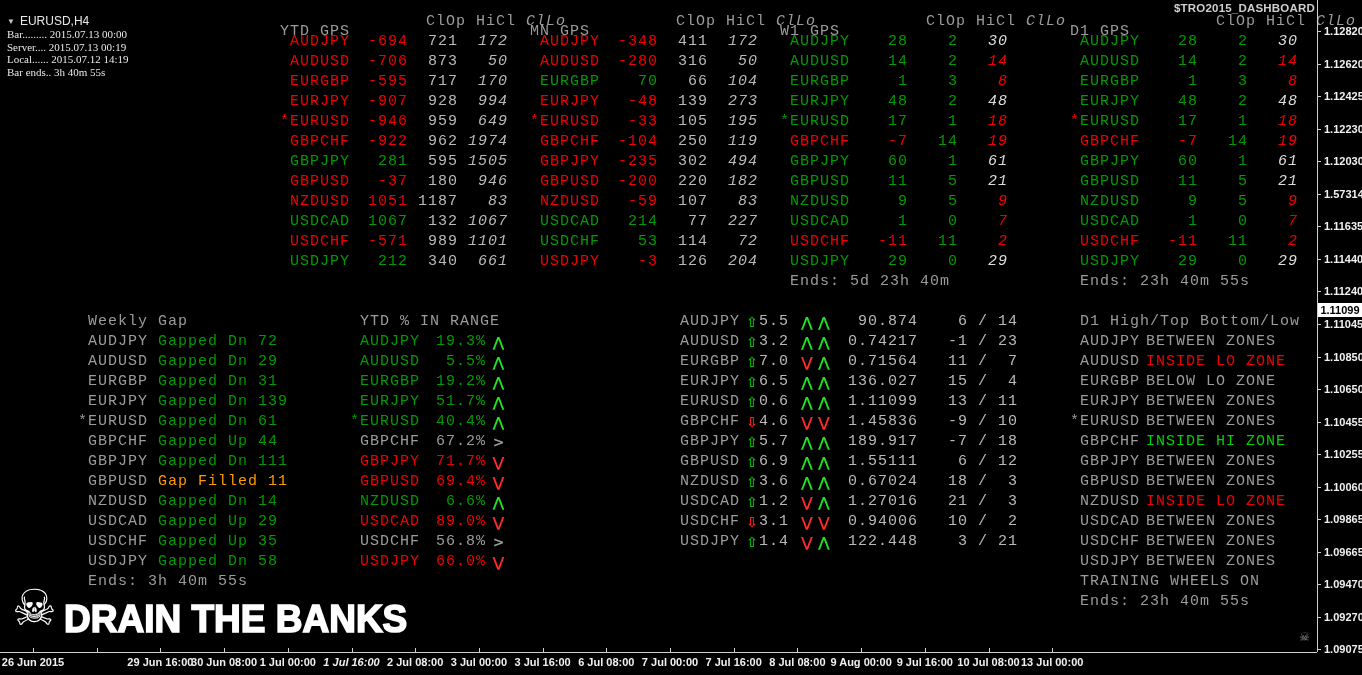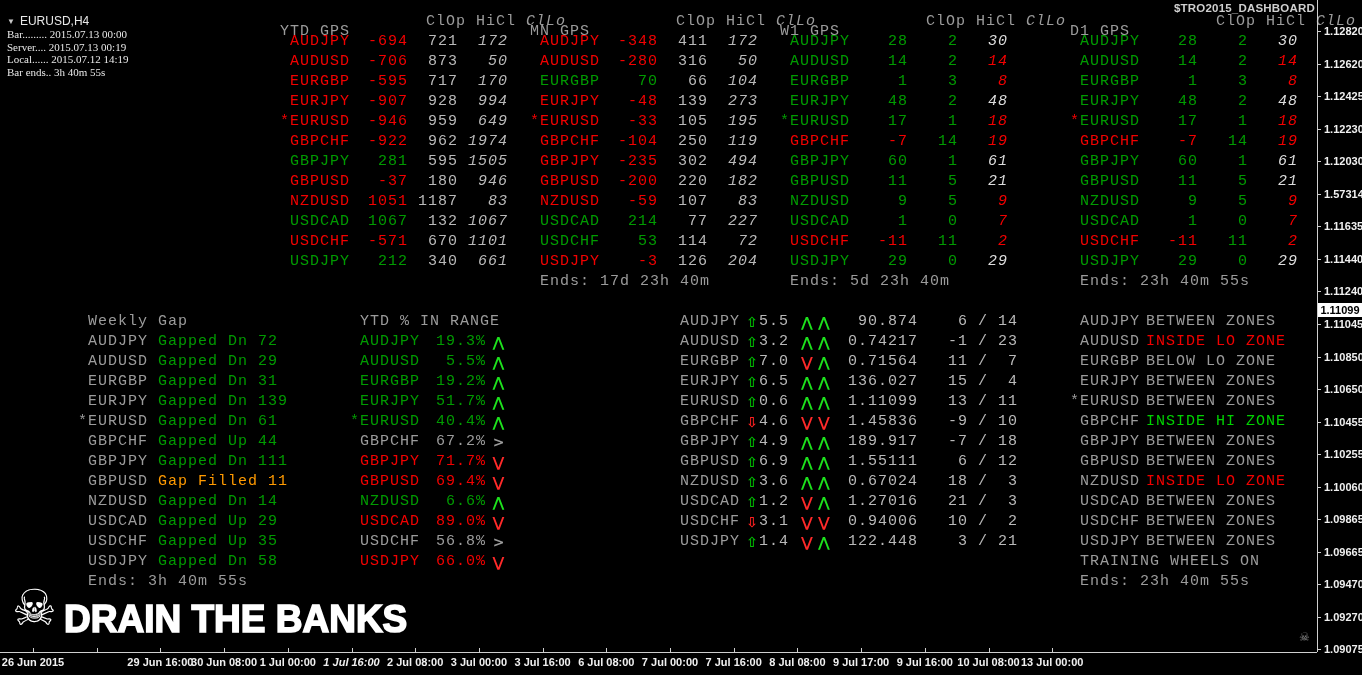--- a/index.html
+++ b/index.html
@@ -98,38 +98,37 @@
       <div class="row"><span class="cell star "></span><span class="cell pair cr">AUDJPY</span><span class="cell c1 ar cr">-694</span><span class="cell c2 ar cs">721</span><span class="cell c3 ar cs">172</span></div>
       <div class="row"><span class="cell star "></span><span class="cell pair cr">AUDUSD</span><span class="cell c1 ar cr">-706</span><span class="cell c2 ar cs">873</span><span class="cell c3 ar cs">50</span></div>
       <div class="row"><span class="cell star "></span><span class="cell pair cr">EURGBP</span><span class="cell c1 ar cr">-595</span><span class="cell c2 ar cs">717</span><span class="cell c3 ar cs">170</span></div>
       <div class="row"><span class="cell star "></span><span class="cell pair cr">EURJPY</span><span class="cell c1 ar cr">-907</span><span class="cell c2 ar cs">928</span><span class="cell c3 ar cs">994</span></div>
       <div class="row"><span class="cell star cr">*</span><span class="cell pair cr">EURUSD</span><span class="cell c1 ar cr">-946</span><span class="cell c2 ar cs">959</span><span class="cell c3 ar cs">649</span></div>
       <div class="row"><span class="cell star "></span><span class="cell pair cr">GBPCHF</span><span class="cell c1 ar cr">-922</span><span class="cell c2 ar cs">962</span><span class="cell c3 ar cs">1974</span></div>
       <div class="row"><span class="cell star "></span><span class="cell pair cg">GBPJPY</span><span class="cell c1 ar cg">281</span><span class="cell c2 ar cs">595</span><span class="cell c3 ar cs">1505</span></div>
       <div class="row"><span class="cell star "></span><span class="cell pair cr">GBPUSD</span><span class="cell c1 ar cr">-37</span><span class="cell c2 ar cs">180</span><span class="cell c3 ar cs">946</span></div>
       <div class="row"><span class="cell star "></span><span class="cell pair cr">NZDUSD</span><span class="cell c1 ar cr">1051</span><span class="cell c2 ar cs">1187</span><span class="cell c3 ar cs">83</span></div>
       <div class="row"><span class="cell star "></span><span class="cell pair cg">USDCAD</span><span class="cell c1 ar cg">1067</span><span class="cell c2 ar cs">132</span><span class="cell c3 ar cs">1067</span></div>
-      <div class="row"><span class="cell star "></span><span class="cell pair cr">USDCHF</span><span class="cell c1 ar cr">-571</span><span class="cell c2 ar cs">670</span><span class="cell c3 ar cs">1101</span></div>
+      <div class="row"><span class="cell star "></span><span class="cell pair cr">USDCHF</span><span class="cell c1 ar cr">-571</span><span class="cell c2 ar cs">989</span><span class="cell c3 ar cs">1101</span></div>
       <div class="row"><span class="cell star "></span><span class="cell pair cg">USDJPY</span><span class="cell c1 ar cg">212</span><span class="cell c2 ar cs">340</span><span class="cell c3 ar cs">661</span></div>
     </div>
   <div class="tbl gps" id="t-mn" style="left:530px;top:12px;">
       <div class="row"><span class="cell title cd">MN GPS</span><span class="cell c1 ar cd">ClOp</span><span class="cell c2 ar cd">HiCl</span><span class="cell c3 ar cd">ClLo</span></div>
       <div class="row"><span class="cell star "></span><span class="cell pair cr">AUDJPY</span><span class="cell c1 ar cr">-348</span><span class="cell c2 ar cs">411</span><span class="cell c3 ar cs">172</span></div>
       <div class="row"><span class="cell star "></span><span class="cell pair cr">AUDUSD</span><span class="cell c1 ar cr">-280</span><span class="cell c2 ar cs">316</span><span class="cell c3 ar cs">50</span></div>
       <div class="row"><span class="cell star "></span><span class="cell pair cg">EURGBP</span><span class="cell c1 ar cg">70</span><span class="cell c2 ar cs">66</span><span class="cell c3 ar cs">104</span></div>
       <div class="row"><span class="cell star "></span><span class="cell pair cr">EURJPY</span><span class="cell c1 ar cr">-48</span><span class="cell c2 ar cs">139</span><span class="cell c3 ar cs">273</span></div>
       <div class="row"><span class="cell star cr">*</span><span class="cell pair cr">EURUSD</span><span class="cell c1 ar cr">-33</span><span class="cell c2 ar cs">105</span><span class="cell c3 ar cs">195</span></div>
       <div class="row"><span class="cell star "></span><span class="cell pair cr">GBPCHF</span><span class="cell c1 ar cr">-104</span><span class="cell c2 ar cs">250</span><span class="cell c3 ar cs">119</span></div>
       <div class="row"><span class="cell star "></span><span class="cell pair cr">GBPJPY</span><span class="cell c1 ar cr">-235</span><span class="cell c2 ar cs">302</span><span class="cell c3 ar cs">494</span></div>
       <div class="row"><span class="cell star "></span><span class="cell pair cr">GBPUSD</span><span class="cell c1 ar cr">-200</span><span class="cell c2 ar cs">220</span><span class="cell c3 ar cs">182</span></div>
       <div class="row"><span class="cell star "></span><span class="cell pair cr">NZDUSD</span><span class="cell c1 ar cr">-59</span><span class="cell c2 ar cs">107</span><span class="cell c3 ar cs">83</span></div>
       <div class="row"><span class="cell star "></span><span class="cell pair cg">USDCAD</span><span class="cell c1 ar cg">214</span><span class="cell c2 ar cs">77</span><span class="cell c3 ar cs">227</span></div>
       <div class="row"><span class="cell star "></span><span class="cell pair cg">USDCHF</span><span class="cell c1 ar cg">53</span><span class="cell c2 ar cs">114</span><span class="cell c3 ar cs">72</span></div>
       <div class="row"><span class="cell star "></span><span class="cell pair cr">USDJPY</span><span class="cell c1 ar cr">-3</span><span class="cell c2 ar cs">126</span><span class="cell c3 ar cs">204</span></div>
-      <div class="row"><span class="cell ends">Ends: 17d 23h 40m</span></div>
     </div>
   <div class="tbl gps" id="t-w1" style="left:780px;top:12px;">
       <div class="row"><span class="cell title cd">W1 GPS</span><span class="cell c1 ar cd">ClOp</span><span class="cell c2 ar cd">HiCl</span><span class="cell c3 ar cd">ClLo</span></div>
       <div class="row"><span class="cell star "></span><span class="cell pair cg">AUDJPY</span><span class="cell c1 ar cg">28</span><span class="cell c2 ar cg">2</span><span class="cell c3 ar cw">30</span></div>
       <div class="row"><span class="cell star "></span><span class="cell pair cg">AUDUSD</span><span class="cell c1 ar cg">14</span><span class="cell c2 ar cg">2</span><span class="cell c3 ar cr">14</span></div>
       <div class="row"><span class="cell star "></span><span class="cell pair cg">EURGBP</span><span class="cell c1 ar cg">1</span><span class="cell c2 ar cg">3</span><span class="cell c3 ar cr">8</span></div>
       <div class="row"><span class="cell star "></span><span class="cell pair cg">EURJPY</span><span class="cell c1 ar cg">48</span><span class="cell c2 ar cg">2</span><span class="cell c3 ar cw">48</span></div>
       <div class="row"><span class="cell star cg">*</span><span class="cell pair cg">EURUSD</span><span class="cell c1 ar cg">17</span><span class="cell c2 ar cg">1</span><span class="cell c3 ar cr">18</span></div>
       <div class="row"><span class="cell star "></span><span class="cell pair cr">GBPCHF</span><span class="cell c1 ar cr">-7</span><span class="cell c2 ar cg">14</span><span class="cell c3 ar cr">19</span></div>
       <div class="row"><span class="cell star "></span><span class="cell pair cg">GBPJPY</span><span class="cell c1 ar cg">60</span><span class="cell c2 ar cg">1</span><span class="cell c3 ar cw">61</span></div>
@@ -188,28 +187,29 @@
       <div class="row"><span class="cell star "></span><span class="cell pair cd">USDCHF</span><span class="cell pct cd">56.8%</span><span class="cell arr ic i-right">&gt;</span></div>
       <div class="row"><span class="cell star "></span><span class="cell pair cr">USDJPY</span><span class="cell pct cr">66.0%</span><span class="cell arr ic i-down">⋁</span></div>
     </div>
   <div class="tbl" id="t-psycho" style="left:680px;top:312px;">
       <div class="row"><span class="cell pair cd">AUDJPY</span><span class="cell vdir ic a-up">⇧</span><span class="cell num">5.5</span><span class="cell ch ic i-up">⋀</span><span class="cell ch ic i-up">⋀</span><span class="cell price">90.874</span><span class="cell askbid"> 6 / 14</span></div>
       <div class="row"><span class="cell pair cd">AUDUSD</span><span class="cell vdir ic a-up">⇧</span><span class="cell num">3.2</span><span class="cell ch ic i-up">⋀</span><span class="cell ch ic i-up">⋀</span><span class="cell price">0.74217</span><span class="cell askbid">-1 / 23</span></div>
       <div class="row"><span class="cell pair cd">EURGBP</span><span class="cell vdir ic a-up">⇧</span><span class="cell num">7.0</span><span class="cell ch ic i-down">⋁</span><span class="cell ch ic i-up">⋀</span><span class="cell price">0.71564</span><span class="cell askbid">11 /  7</span></div>
       <div class="row"><span class="cell pair cd">EURJPY</span><span class="cell vdir ic a-up">⇧</span><span class="cell num">6.5</span><span class="cell ch ic i-up">⋀</span><span class="cell ch ic i-up">⋀</span><span class="cell price">136.027</span><span class="cell askbid">15 /  4</span></div>
       <div class="row"><span class="cell pair cd">EURUSD</span><span class="cell vdir ic a-up">⇧</span><span class="cell num">0.6</span><span class="cell ch ic i-up">⋀</span><span class="cell ch ic i-up">⋀</span><span class="cell price">1.11099</span><span class="cell askbid">13 / 11</span></div>
       <div class="row"><span class="cell pair cd">GBPCHF</span><span class="cell vdir ic a-down">⇩</span><span class="cell num">4.6</span><span class="cell ch ic i-down">⋁</span><span class="cell ch ic i-down">⋁</span><span class="cell price">1.45836</span><span class="cell askbid">-9 / 10</span></div>
-      <div class="row"><span class="cell pair cd">GBPJPY</span><span class="cell vdir ic a-up">⇧</span><span class="cell num">4.9</span><span class="cell ch ic i-up">⋀</span><span class="cell ch ic i-up">⋀</span><span class="cell price">189.917</span><span class="cell askbid">-7 / 18</span></div>
+      <div class="row"><span class="cell pair cd">GBPJPY</span><span class="cell vdir ic a-up">⇧</span><span class="cell num">5.7</span><span class="cell ch ic i-up">⋀</span><span class="cell ch ic i-up">⋀</span><span class="cell price">189.917</span><span class="cell askbid">-7 / 18</span></div>
       <div class="row"><span class="cell pair cd">GBPUSD</span><span class="cell vdir ic a-up">⇧</span><span class="cell num">6.9</span><span class="cell ch ic i-up">⋀</span><span class="cell ch ic i-up">⋀</span><span class="cell price">1.55111</span><span class="cell askbid"> 6 / 12</span></div>
       <div class="row"><span class="cell pair cd">NZDUSD</span><span class="cell vdir ic a-up">⇧</span><span class="cell num">3.6</span><span class="cell ch ic i-up">⋀</span><span class="cell ch ic i-up">⋀</span><span class="cell price">0.67024</span><span class="cell askbid">18 /  3</span></div>
       <div class="row"><span class="cell pair cd">USDCAD</span><span class="cell vdir ic a-up">⇧</span><span class="cell num">1.2</span><span class="cell ch ic i-down">⋁</span><span class="cell ch ic i-up">⋀</span><span class="cell price">1.27016</span><span class="cell askbid">21 /  3</span></div>
       <div class="row"><span class="cell pair cd">USDCHF</span><span class="cell vdir ic a-down">⇩</span><span class="cell num">3.1</span><span class="cell ch ic i-down">⋁</span><span class="cell ch ic i-down">⋁</span><span class="cell price">0.94006</span><span class="cell askbid">10 /  2</span></div>
       <div class="row"><span class="cell pair cd">USDJPY</span><span class="cell vdir ic a-up">⇧</span><span class="cell num">1.4</span><span class="cell ch ic i-down">⋁</span><span class="cell ch ic i-up">⋀</span><span class="cell price">122.448</span><span class="cell askbid"> 3 / 21</span></div>
     </div>
   <div class="tbl" id="t-zones" style="left:1070px;top:312px;">
+      <div class="row"><span class="cell star"></span><span class="cell cd">D1 High/Top Bottom/Low</span></div>
       <div class="row"><span class="cell star "></span><span class="cell pair cd">AUDJPY</span><span class="cell val cd">BETWEEN ZONES</span></div>
       <div class="row"><span class="cell star "></span><span class="cell pair cd">AUDUSD</span><span class="cell val cr">INSIDE LO ZONE</span></div>
       <div class="row"><span class="cell star "></span><span class="cell pair cd">EURGBP</span><span class="cell val cd">BELOW LO ZONE</span></div>
       <div class="row"><span class="cell star "></span><span class="cell pair cd">EURJPY</span><span class="cell val cd">BETWEEN ZONES</span></div>
       <div class="row"><span class="cell star cd">*</span><span class="cell pair cd">EURUSD</span><span class="cell val cd">BETWEEN ZONES</span></div>
       <div class="row"><span class="cell star "></span><span class="cell pair cd">GBPCHF</span><span class="cell val cG">INSIDE HI ZONE</span></div>
       <div class="row"><span class="cell star "></span><span class="cell pair cd">GBPJPY</span><span class="cell val cd">BETWEEN ZONES</span></div>
       <div class="row"><span class="cell star "></span><span class="cell pair cd">GBPUSD</span><span class="cell val cd">BETWEEN ZONES</span></div>
       <div class="row"><span class="cell star "></span><span class="cell pair cd">NZDUSD</span><span class="cell val cr">INSIDE LO ZONE</span></div>
       <div class="row"><span class="cell star "></span><span class="cell pair cd">USDCAD</span><span class="cell val cd">BETWEEN ZONES</span></div>
@@ -287,21 +287,21 @@
       <div class="tlabel" style="left: 542.6px;">3 Jul 16:00</div>
       <div class="ttick" style="left: 606.3px;"></div>
       <div class="tlabel" style="left: 606.3px;">6 Jul 08:00</div>
       <div class="ttick" style="left: 670px;"></div>
       <div class="tlabel" style="left: 670px;">7 Jul 00:00</div>
       <div class="ttick" style="left: 733.7px;"></div>
       <div class="tlabel" style="left: 733.7px;">7 Jul 16:00</div>
       <div class="ttick" style="left: 797.4px;"></div>
       <div class="tlabel" style="left: 797.4px;">8 Jul 08:00</div>
       <div class="ttick" style="left: 861.1px;"></div>
-      <div class="tlabel" style="left: 861.1px;">9 Jul 17:00</div>
+      <div class="tlabel" style="left: 861.1px;">9 Aug 00:00</div>
       <div class="ttick" style="left: 924.8px;"></div>
       <div class="tlabel" style="left: 924.8px;">9 Jul 16:00</div>
       <div class="ttick" style="left: 988.5px;"></div>
       <div class="tlabel" style="left: 988.5px;">10 Jul 08:00</div>
       <div class="ttick" style="left: 1052.2px;"></div>
       <div class="tlabel" style="left: 1052.2px;">13 Jul 00:00</div>
     </div>
 
   <div id="brand-skull">☠</div>
   <div id="brand-text">DRAIN THE BANKS</div>

